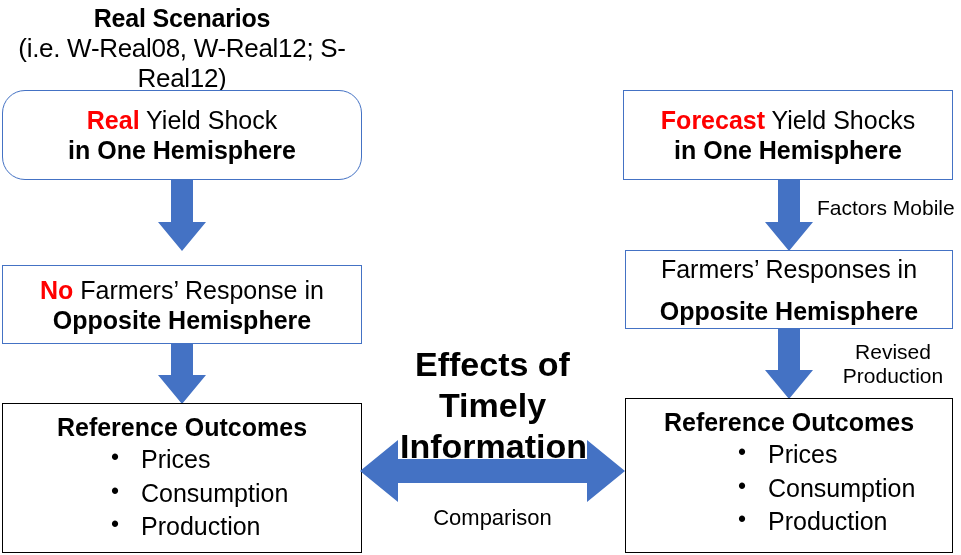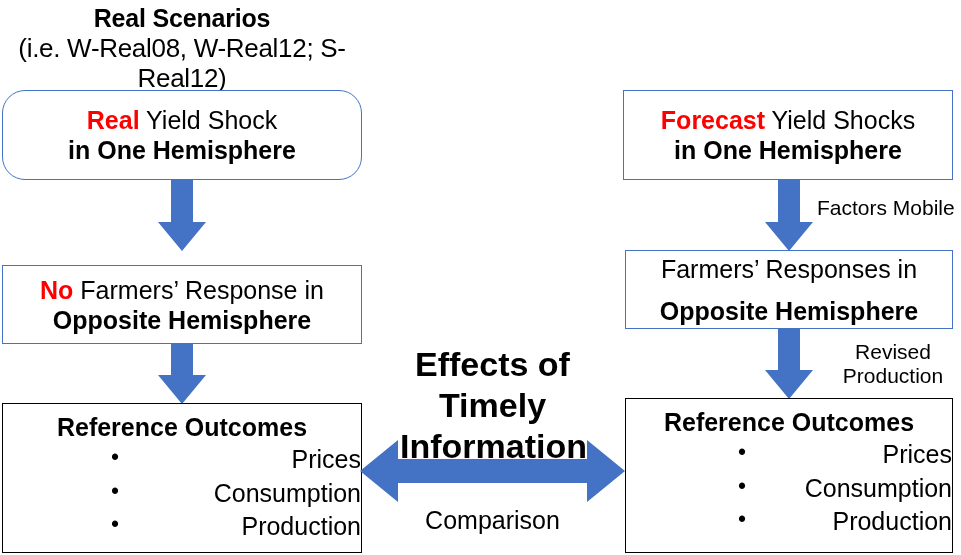--- a/index.html
+++ b/index.html
@@ -85,21 +85,21 @@
   .outcome .heading {
     font-size: 25px;
     font-weight: bold;
     display: block;
     margin-bottom: 1px;
   }
   .outcome ul {
     margin: 0;
     padding: 0;
     list-style: none;
-    text-align: right;
+    text-align: left;
     padding-left: 108px;
   }
   #box-improved ul { padding-left: 112px; }
   .outcome li {
     font-size: 25px;
     font-weight: normal;
     line-height: 1.34;
     position: relative;
     padding-left: 30px;
     white-space: nowrap;
@@ -149,21 +149,21 @@
     left: 400px;
     top: 344px;
     width: 185px;
     font-size: 34px;
     font-weight: bold;
   }
   #label-comparison {
     left: 400px;
     top: 505px;
     width: 185px;
-    font-size: 25px;
+    font-size: 22px;
     font-weight: normal;
   }
 
   .side-label {
     position: absolute;
     font-size: 21px;
     font-weight: normal;
     line-height: 1.16;
     white-space: nowrap;
   }

